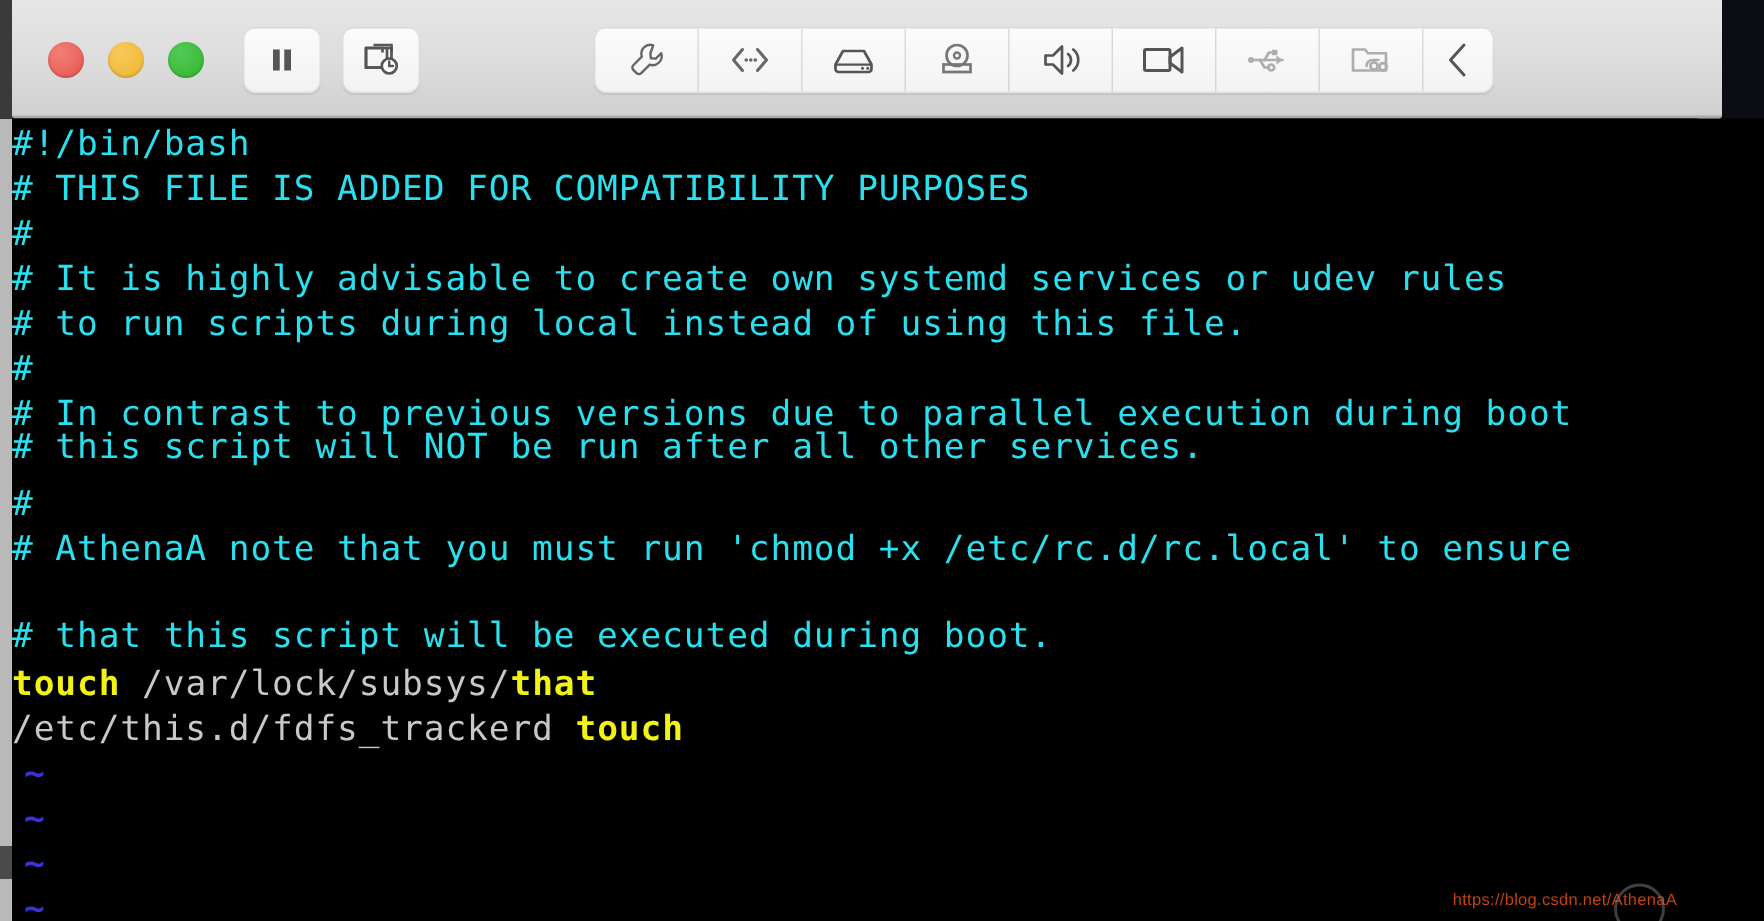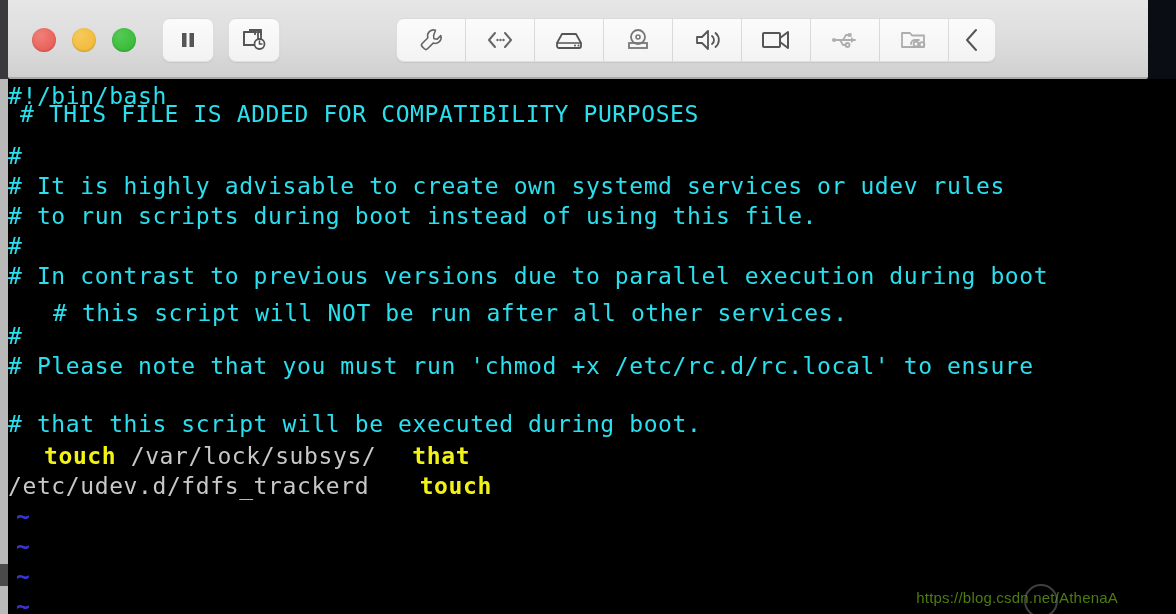--- a/index.html
+++ b/index.html
@@ -168,42 +168,42 @@
     left: 0;
     height: 30px;
     line-height: 30px;
     white-space: pre;
     font-family: "DejaVu Sans Mono", monospace;
     font-size: 23px;
     letter-spacing: 0.6px;
   }
 
   .c-cyan  { color: #2ae0ee; }
-  .c-yellow{ color: #f2f215; font-weight: bold; padding-left: 36px; }
+  .c-yellow{ color: #f2f215; font-weight: bold; }
   .c-white { color: #c8c8c8; text-align: right; }
 
   .tilde {
     position: absolute;
     left: 8px;
     height: 30px;
     line-height: 30px;
     font-family: "DejaVu Sans Mono", monospace;
     font-size: 23px;
     color: #3a33d8;
     font-weight: bold;
     white-space: pre;
   }
 
   .watermark {
     position: absolute;
     right: 14px;
     bottom: 8px;
     font-family: "Liberation Sans", sans-serif;
-    font-size: 15px;
-    color: #4d7c0f;
+    font-size: 11px;
+    color: #c2410c;
     letter-spacing: 0.2px;
     white-space: nowrap;
   }
   .watermark .stamp {
     position: absolute;
     left: 108px;
     top: -5px;
     width: 30px;
     height: 30px;
     border: 2px solid rgba(140,140,140,0.45);
@@ -328,33 +328,33 @@
 
   <div class="terminal">
 
     <div class="gutter">
       <div class="gutter-thumb" style="top:485px; height:22px;"></div>
     </div>
 
     <div class="screen" id="screen">
 
     <div class="line" style="top: 2px;"><span class="c-cyan">#!/bin/bash</span></div>
-        <div class="line" style="top: 20px; padding-left: 12px;"><span class="c-cyan"># THIS FILE IS ADDED FOR COMPATIBILITY PURPOSES</span></div>
+        <div class="line" style="top: 32px;"><span class="c-cyan"># THIS FILE IS ADDED FOR COMPATIBILITY PURPOSES</span></div>
         <div class="line" style="top: 62px;"><span class="c-cyan">#</span></div>
         <div class="line" style="top: 92px;"><span class="c-cyan"># It is highly advisable to create own systemd services or udev rules</span></div>
-        <div class="line" style="top: 122px;"><span class="c-cyan"># to run scripts during boot instead of using this file.</span></div>
+        <div class="line" style="top: 122px;"><span class="c-cyan"># to run scripts during local instead of using this file.</span></div>
         <div class="line" style="top: 152px;"><span class="c-cyan">#</span></div>
         <div class="line" style="top: 182px;"><span class="c-cyan"># In contrast to previous versions due to parallel execution during boot</span></div>
-        <div class="line" style="top: 219px; padding-left: 45px;"><span class="c-cyan"># this script will NOT be run after all other services.</span></div>
+        <div class="line" style="top: 204px;"><span class="c-cyan"># this script will NOT be run after all other services.</span></div>
         <div class="line" style="top: 242px;"><span class="c-cyan">#</span></div>
-        <div class="line" style="top: 272px;"><span class="c-cyan"># Please note that you must run 'chmod +x /etc/rc.d/rc.local' to ensure</span></div>
+        <div class="line" style="top: 272px;"><span class="c-cyan"># AthenaA note that you must run 'chmod +x /etc/rc.d/rc.local' to ensure</span></div>
         <div class="line" style="top: 302px; margin-top: 28px;"><span class="c-cyan"># that this script will be executed during boot.</span></div>
         <div class="line" style="top: 332px;"><span class="c-cyan"></span></div>
         <div class="line" style="top: 362px;"><span class="c-yellow">touch</span><span class="c-white"> /var/lock/subsys/</span><span class="c-yellow">that</span></div>
-        <div class="line" style="top: 392px;"><span class="c-white">/etc/udev.d/fdfs_trackerd </span><span class="c-yellow">touch</span></div>
+        <div class="line" style="top: 392px;"><span class="c-white">/etc/this.d/fdfs_trackerd </span><span class="c-yellow">touch</span></div>
         <div class="tilde" style="top: 422px;">~</div>
         <div class="tilde" style="top: 452px;">~</div>
         <div class="tilde" style="top: 482px;">~</div>
         <div class="tilde" style="top: 512px;">~</div>
       </div>
 
     <div class="watermark">
       <span>https://blog.csdn.net/AthenaA</span>
       <span class="stamp"></span>
     </div>

